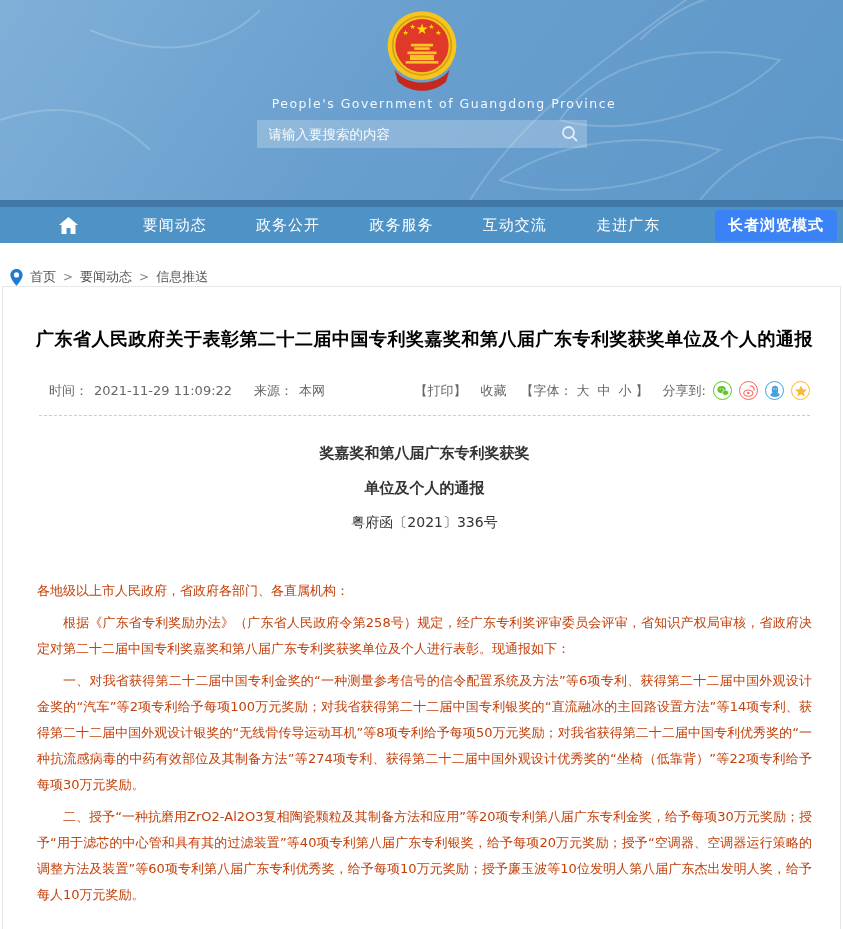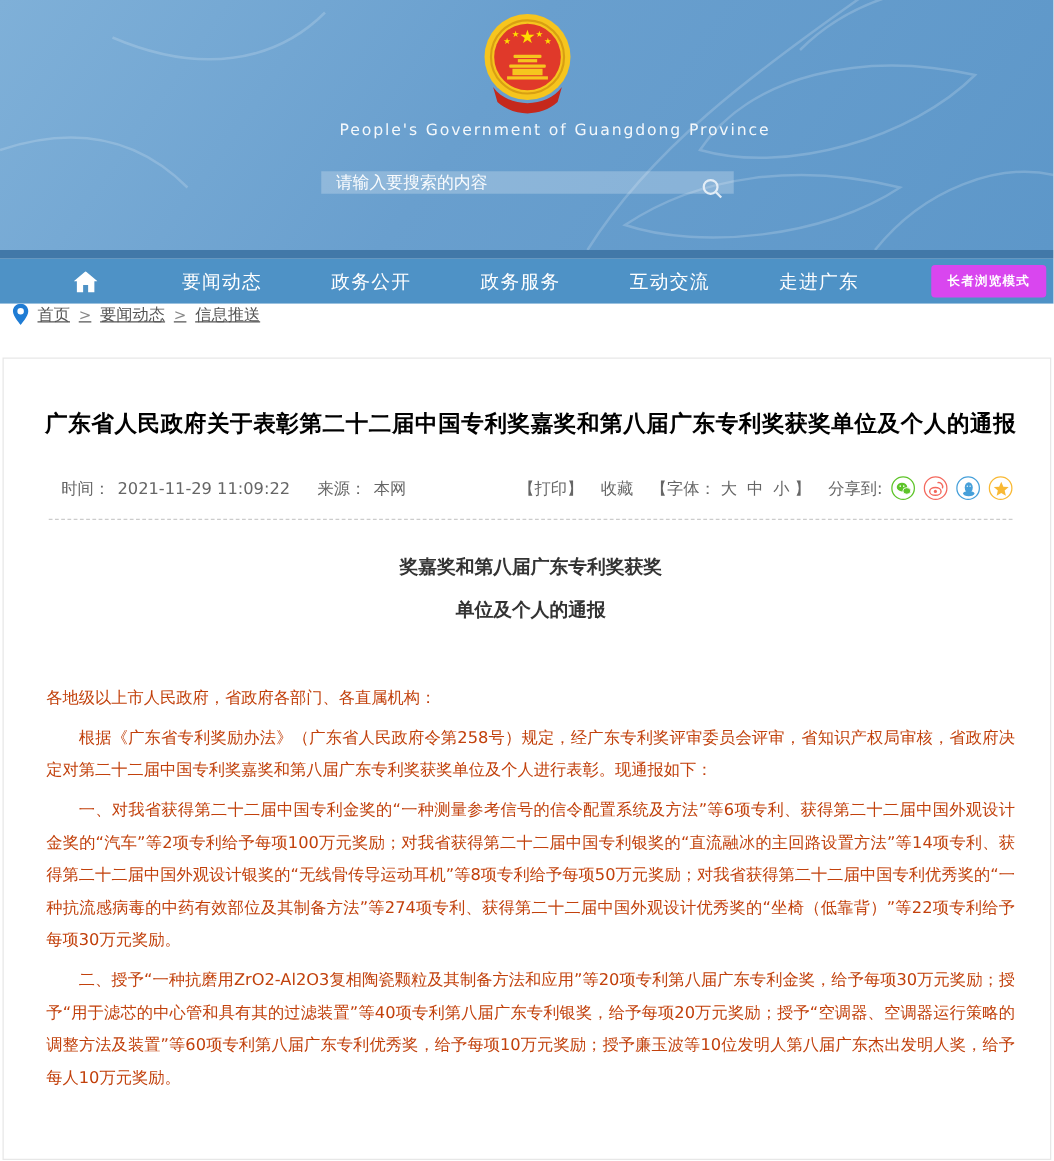--- a/index.html
+++ b/index.html
@@ -10,35 +10,35 @@
   
   .site-header {
     height:200px; position:relative; overflow:hidden;
     background:linear-gradient(125deg,#7fb0d8 0%,#699fce 45%,#5d97c9 100%);
     display:flex; flex-direction:column; align-items:center;
   }
   .deco { position:absolute; inset:0; pointer-events:none; }
   .emblem { margin-top:6px; height:86px; }
   .site-title { color:#fff; font-size:36px; font-weight:bold; letter-spacing:3px; margin-top:0px; line-height:40px; text-shadow:0 1px 2px rgba(0,60,110,.25); }
   .site-subtitle { color:rgba(255,255,255,.92); font-size:12.5px; letter-spacing:1.5px; margin-top:4px;margin-left:45px; }
-  .search-box { margin-top:26px; width:330px; height:18px; background:rgba(255,255,255,.24); display:flex; align-items:center; position:relative; }
+  .search-box { margin-top:9px; width:330px; height:28px; background:rgba(255,255,255,.24); display:flex; align-items:center; position:relative; }
   .search-box input { flex:1; height:100%; background:transparent; border:none; outline:none; color:#fff; font-size:13.5px; padding:0 30px 0 12px; font-family:inherit; }
   .search-box input::placeholder { color:#fff; opacity:.95; }
   .search-icon { position:absolute; right:8px; top:5px; width:18px; height:18px; cursor:pointer; }
 
   
   .nav-strip { height:7px; background:#4278a8; }
   .nav { height:36px; background:#4e92c6; display:flex; align-items:center; padding:0 6px 0 48px; }
   .nav-home { width:40px; display:flex; align-items:center; justify-content:center; cursor:pointer; }
   .nav-items { flex:1; display:flex; justify-content:space-around; padding:0 30px; }
   .nav-item { color:#fff; font-size:15px; text-decoration:none; cursor:pointer; letter-spacing:1px; }
-  .elder-btn { background:#d946ef; color:#fff; border:none; font-weight:bold; font-size:10px; padding:6px 13px; border-radius:3px; cursor:pointer; letter-spacing:1px; font-family:inherit; }
+  .elder-btn { background:#3b82f6; color:#fff; border:none; font-weight:bold; font-size:15px; padding:6px 13px; border-radius:3px; cursor:pointer; letter-spacing:1px; font-family:inherit; }
 
   
-  .breadcrumb { height:43px; display:flex; align-items:flex-start; padding-left:10px; font-size:13px; color:#555; background:#fff;text-decoration:underline; }
+  .breadcrumb { height:43px; display:flex; align-items:flex-end; padding-left:10px; font-size:13px; color:#555; background:#fff; }
   .breadcrumb .pin { margin-right:7px; display:flex; }
   .bc-item { color:#555; cursor:pointer; }
   .bc-sep { color:#888; margin:0 7px; font-size:12px; }
 
   
   .content-card { margin:0 2px; border:1px solid #e7e7e7; background:#fff; min-height:642px; padding:40px 24px 30px 30px; }
   .article-title { text-align:center; font-size:18px; color:#000000; font-weight:bold; letter-spacing:.5px; }
   .meta-row { margin-top:30px; display:flex; justify-content:space-between; align-items:center; font-size:13px; color:#666; padding:0 6px 0 16px; }
   .meta-left span { margin-right:6px; }
   .meta-left .gap { margin-right:22px;margin-top:44px; }
@@ -176,20 +176,21 @@
         </span>
       </div>
     </div>
 
     <hr class="dashed">
 
     <div class="doc-head">
         <div class="doc-head-line">奖嘉奖和第八届广东专利奖获奖</div>
         <div class="doc-head-line">单位及个人的通报</div>
       </div>
+    <div class="doc-number">粤府函〔2021〕336号</div>
 
     <div class="article-body">
         <p class="para no-indent">各地级以上市人民政府，省政府各部门、各直属机构：</p>
         <p class="para">根据《广东省专利奖励办法》（广东省人民政府令第258号）规定，经广东专利奖评审委员会评审，省知识产权局审核，省政府决定对第二十二届中国专利奖嘉奖和第八届广东专利奖获奖单位及个人进行表彰。现通报如下：</p>
         <p class="para">一、对我省获得第二十二届中国专利金奖的“一种测量参考信号的信令配置系统及方法”等6项专利、获得第二十二届中国外观设计金奖的“汽车”等2项专利给予每项100万元奖励；对我省获得第二十二届中国专利银奖的“直流融冰的主回路设置方法”等14项专利、获得第二十二届中国外观设计银奖的“无线骨传导运动耳机”等8项专利给予每项50万元奖励；对我省获得第二十二届中国专利优秀奖的“一种抗流感病毒的中药有效部位及其制备方法”等274项专利、获得第二十二届中国外观设计优秀奖的“坐椅（低靠背）”等22项专利给予每项30万元奖励。</p>
         <p class="para">二、授予“一种抗磨用ZrO2-Al2O3复相陶瓷颗粒及其制备方法和应用”等20项专利第八届广东专利金奖，给予每项30万元奖励；授予“用于滤芯的中心管和具有其的过滤装置”等40项专利第八届广东专利银奖，给予每项20万元奖励；授予“空调器、空调器运行策略的调整方法及装置”等60项专利第八届广东专利优秀奖，给予每项10万元奖励；授予廉玉波等10位发明人第八届广东杰出发明人奖，给予每人10万元奖励。</p>
       </div>
   </main>
 </div>
 

